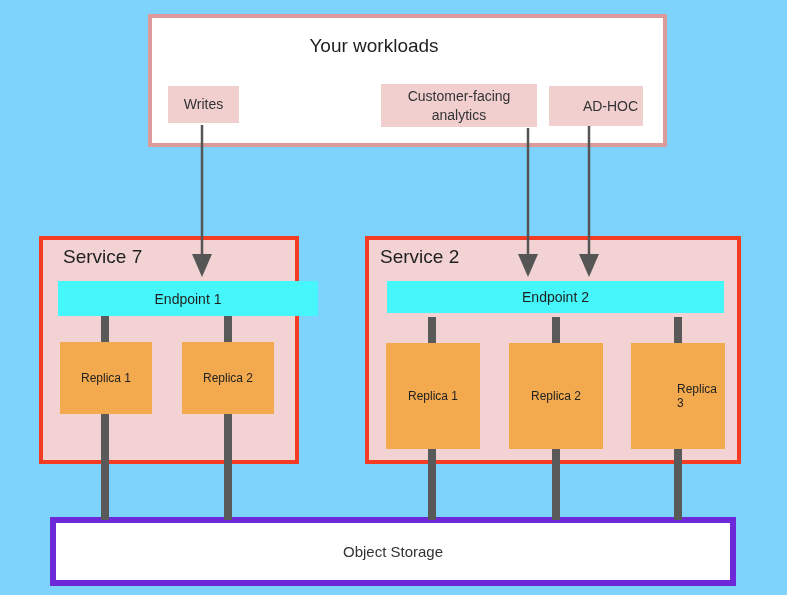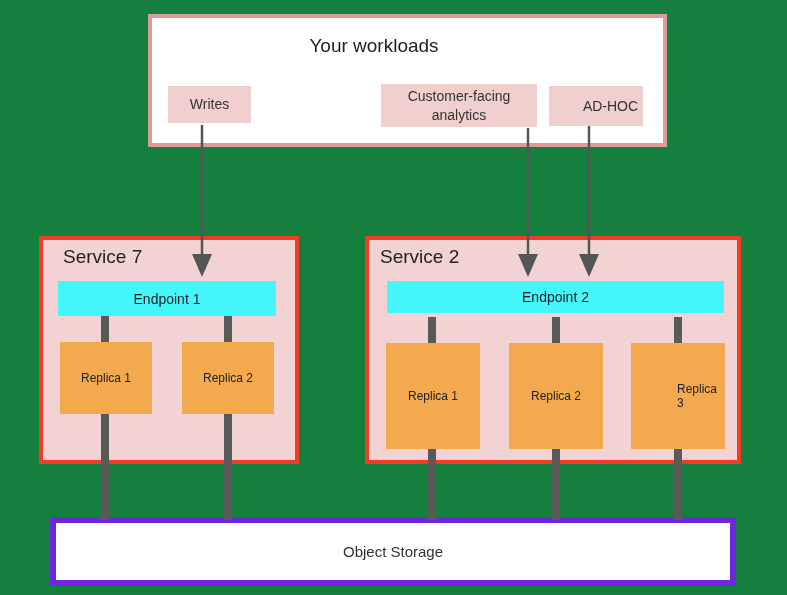--- a/index.html
+++ b/index.html
@@ -5,21 +5,21 @@
   html, body {
     margin: 0;
     padding: 0;
     background: #ffffff;
     font-family: "Liberation Sans", "DejaVu Sans", sans-serif;
   }
   #canvas {
     position: relative;
     width: 787px;
     height: 595px;
-    background: #15803d;
+    background: #7dd3fc;
     overflow: hidden;
   }
   .abs { position: absolute; box-sizing: border-box; }
 
   
   .workloads-box {
     border: 4px solid #dd9a9a;
     background: #ffffff;
   }
   .workloads-title {
@@ -88,27 +88,27 @@
   .arrow-head { fill: #555555; }
 </style>
 </head>
 <body>
 
 <div id="canvas">
 
   <div class="abs workloads-box" style="left:148px; top:14px; width:519px; height:133px;"></div>
   <div class="abs workloads-title" style="left:244px; top:35px; width:260px;">Your workloads</div>
 
-  <div class="abs chip" style="left:168px; top:86px; width:83px; height:37px;">Writes</div>
+  <div class="abs chip" style="left:168px; top:86px; width:71px; height:37px;">Writes</div>
   <div class="abs chip" style="left:381px; top:84px; width:156px; height:43px;">Customer-facing analytics</div>
   <div class="abs chip" style="left:549px; top:86px; width:94px; height:40px;padding-left:29px;">AD-HOC</div>
 
   <div class="abs service-box" style="left:39px; top:236px; width:260px; height:228px;"></div>
   <div class="abs service-title" style="left:63px; top:246px;">Service 7</div>
-  <div class="abs endpoint" style="left:58px; top:281px; width:218px; height:35px;">Endpoint 1</div>
+  <div class="abs endpoint" style="left:58px; top:281px; width:260px; height:35px;">Endpoint 1</div>
   <div class="abs replica" style="left:60px; top:342px; width:92px; height:72px;">Replica 1</div>
   <div class="abs replica" style="left:182px; top:342px; width:92px; height:72px;">Replica 2</div>
 
   <div class="abs service-box" style="left:365px; top:236px; width:376px; height:228px;"></div>
   <div class="abs service-title" style="left:380px; top:246px;">Service 2</div>
   <div class="abs endpoint" style="left:387px; top:281px; width:337px; height:32px;">Endpoint 2</div>
   <div class="abs replica" style="left:386px; top:343px; width:94px; height:106px;">Replica 1</div>
   <div class="abs replica" style="left:509px; top:343px; width:94px; height:106px;">Replica 2</div>
   <div class="abs replica" style="left:631px; top:343px; width:94px; height:106px;padding-left:46px;">Replica 3</div>
 

